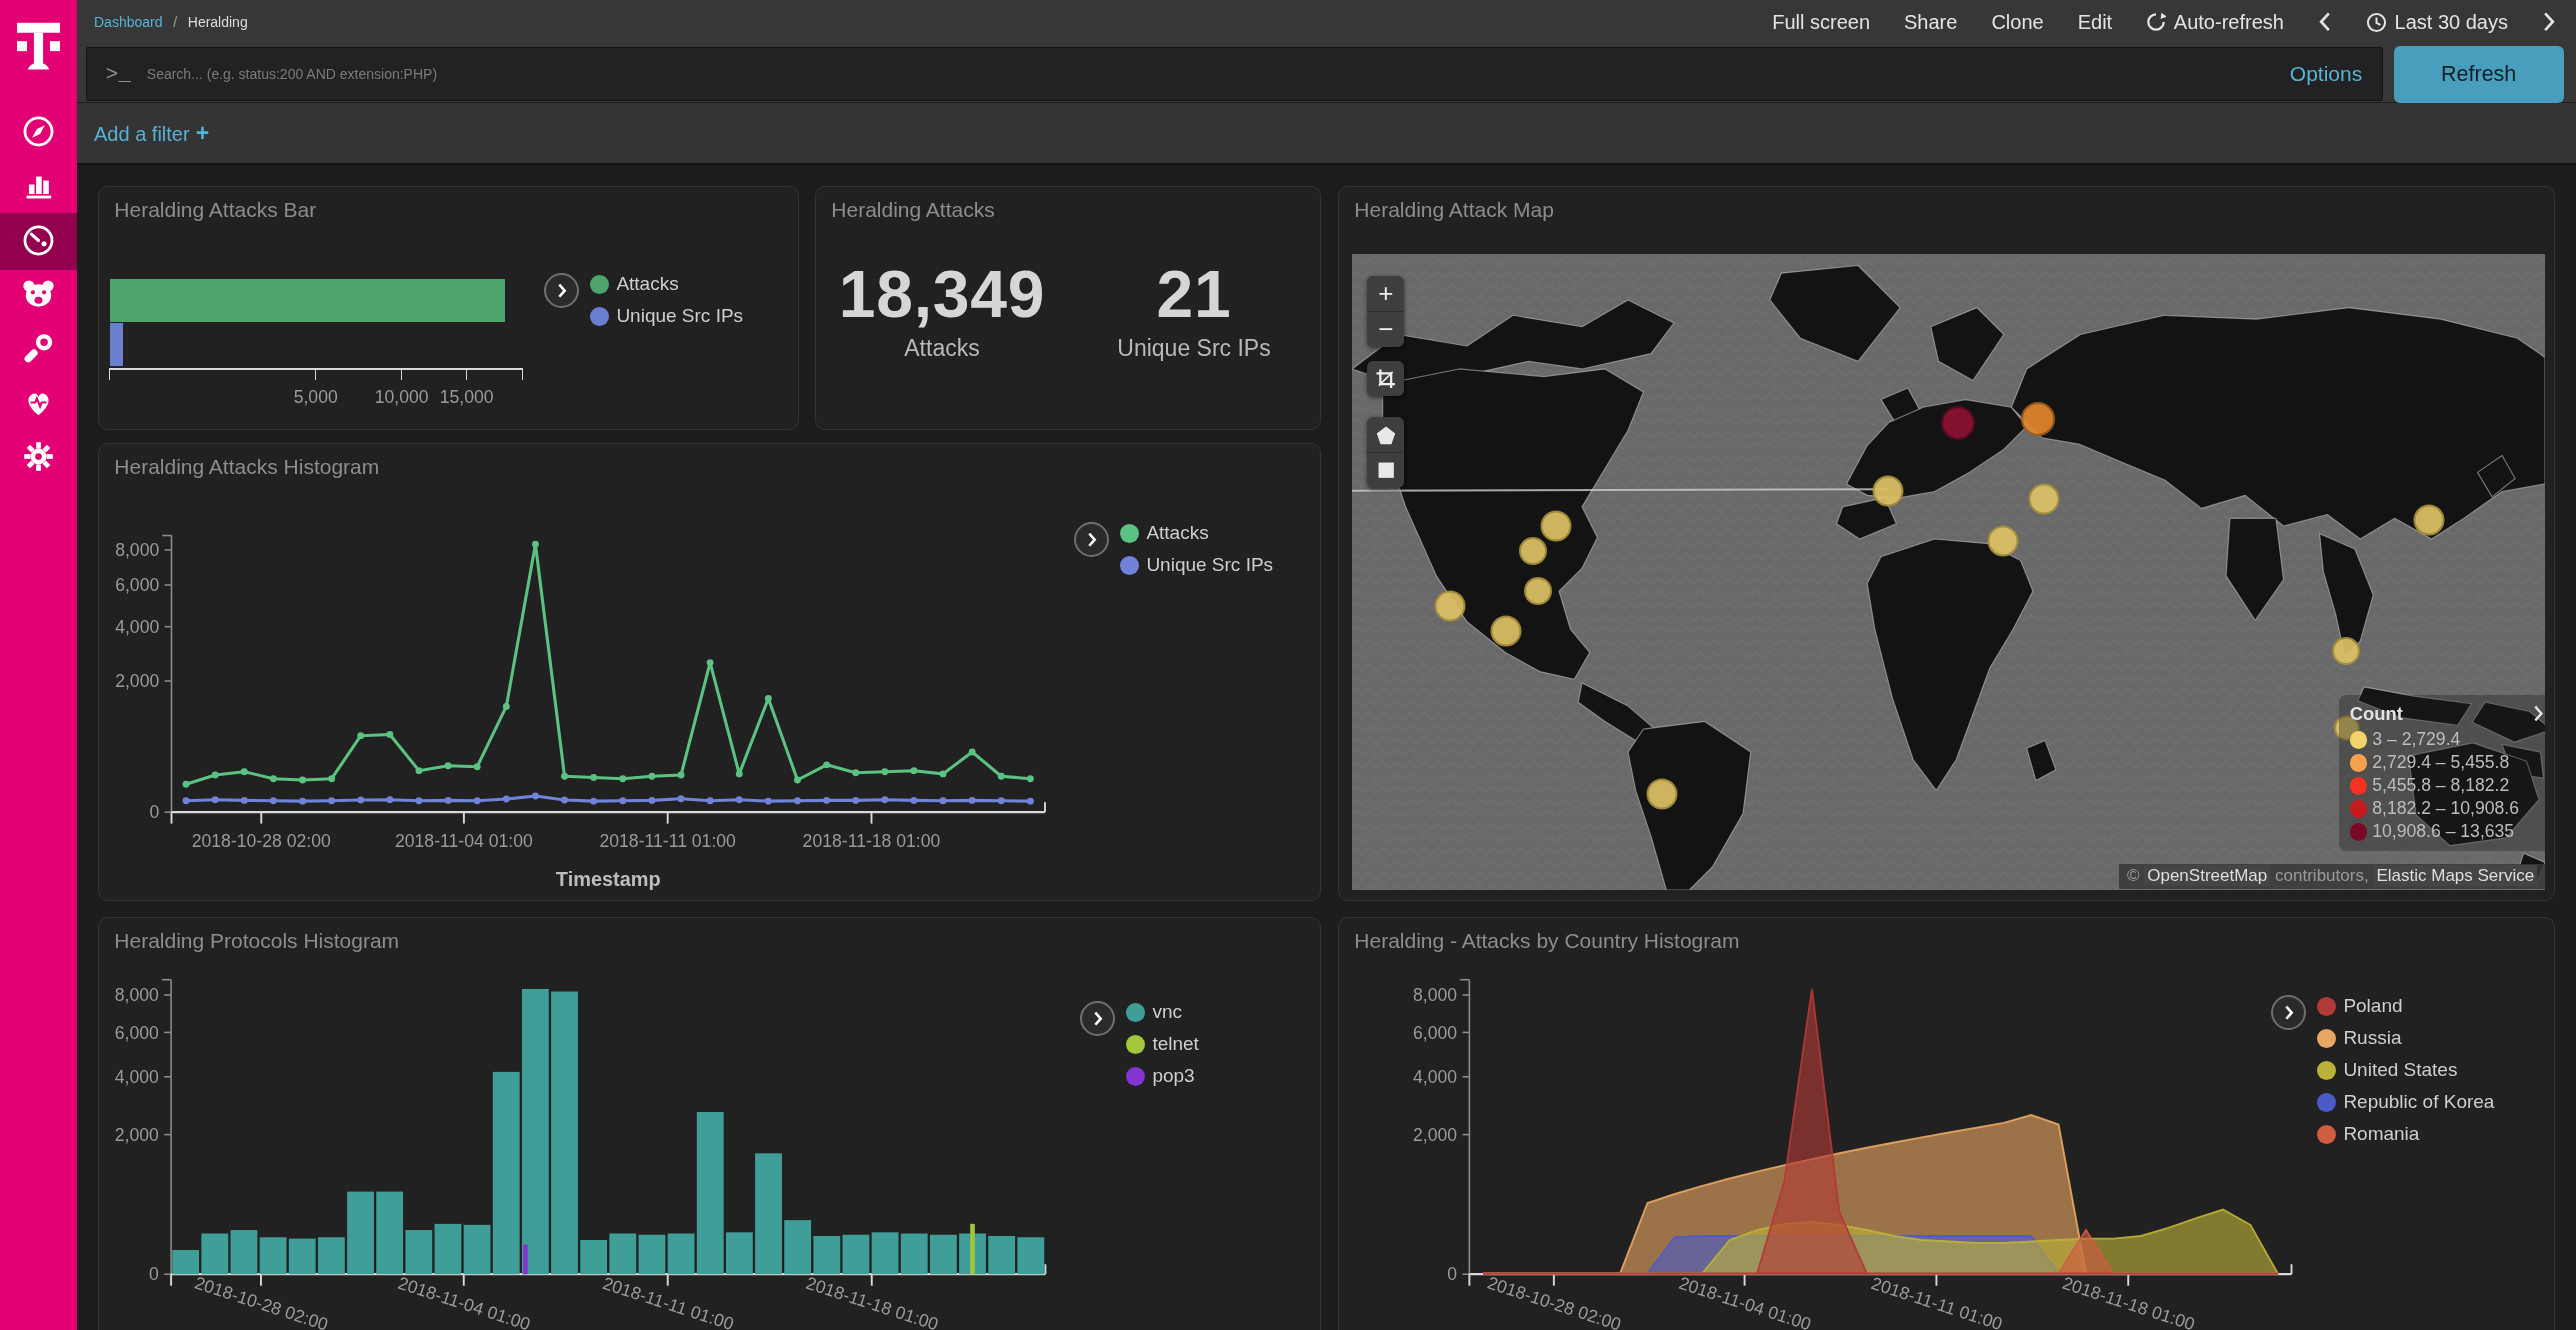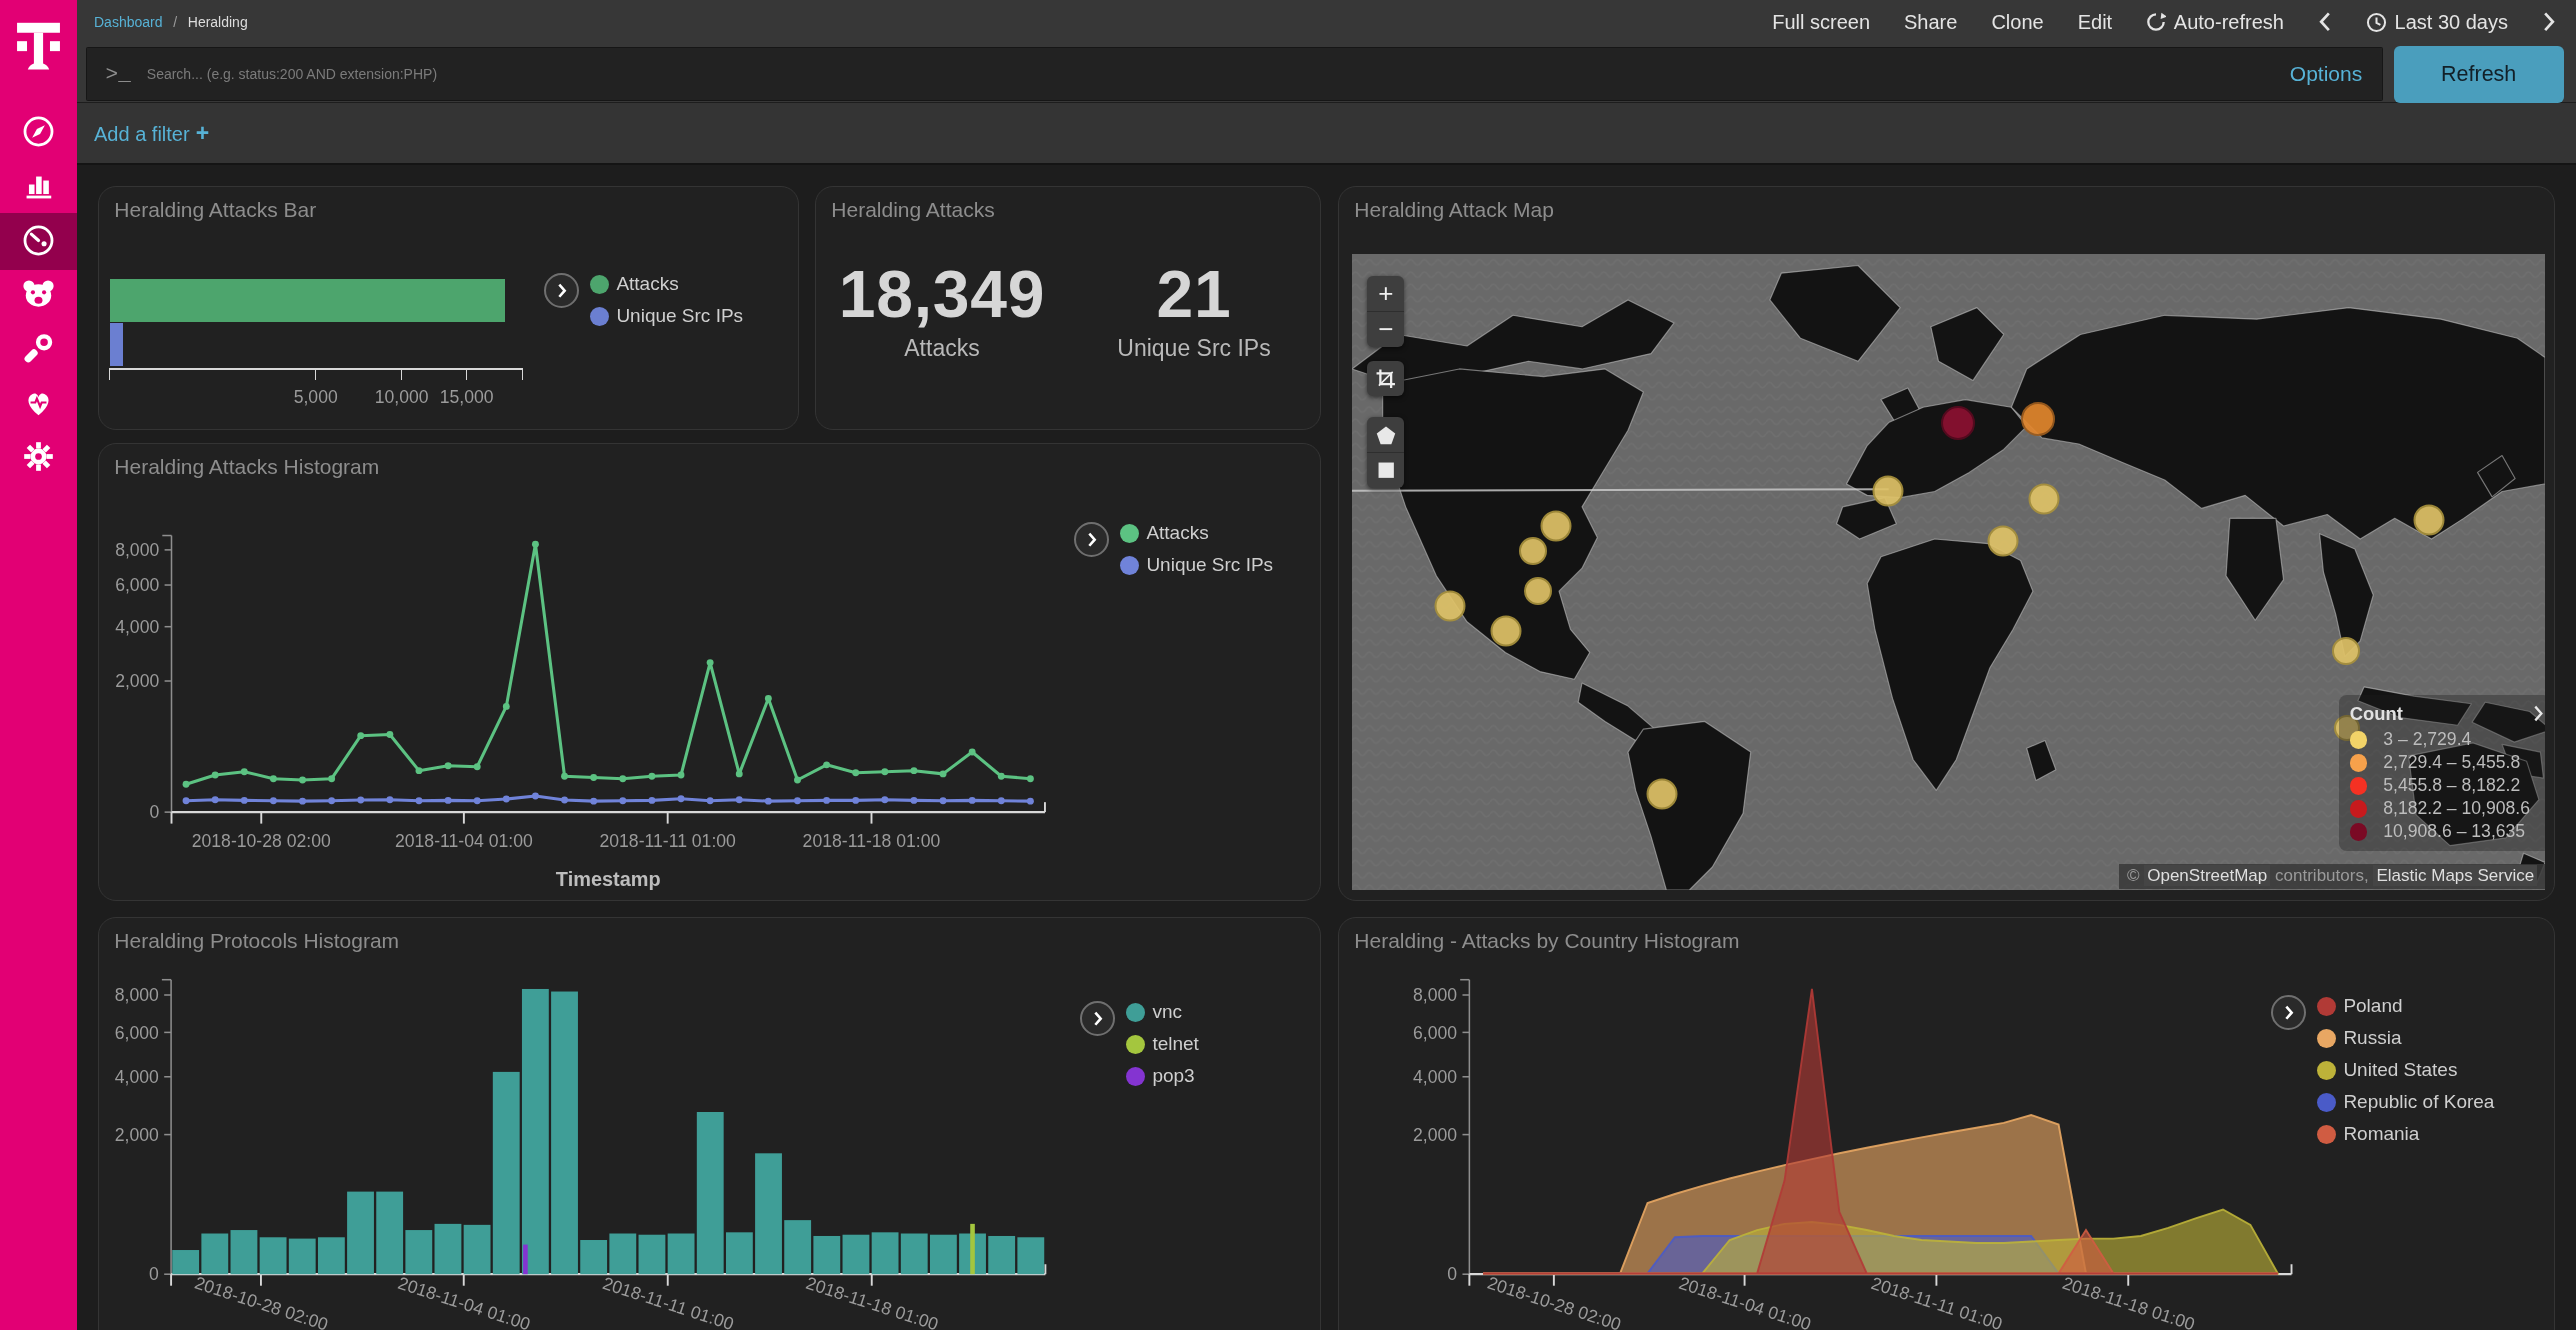--- a/index.html
+++ b/index.html
@@ -27,21 +27,21 @@
   .searchbox input::placeholder{color:#7b7b7b;}
   .options-link{color:#57b2d6;font-size:21px;margin-right:20px;cursor:pointer;}
   .refresh-btn{position:absolute;right:12.3px;top:1.5px;width:170px;height:57px;background:#4a9ebd;border:none;border-radius:6.1px;
     font-size:21.5px;color:#122028;cursor:pointer;font-family:"Liberation Sans",sans-serif;}
   
   #filterrow{position:absolute;left:77px;top:103px;width:2499px;height:60px;background:#343434;border-bottom:2.3px solid #141414;
     display:flex;align-items:center;}
   .addfilter{margin-left:17px;color:#57b2d6;font-size:20px;cursor:pointer;}
   .addfilter b{font-size:23px;margin-left:6.1px;}
   
-  .panel{position:absolute;background:#212121;border:0.8px solid #343434;border-radius:18px;box-sizing:border-box;}
+  .panel{position:absolute;background:#212121;border:0.8px solid #343434;border-radius:10px;box-sizing:border-box;}
   .ptitle{position:absolute;left:15.3px;top:10.7px;font-size:21px;color:#8d8d8d;white-space:nowrap;}
   #p1{left:98px;top:186px;width:701px;height:244px;}
   #p2{left:815px;top:186px;width:506px;height:244px;}
   #p3{left:1338px;top:186px;width:1217px;height:715px;}
   #p4{left:98px;top:443px;width:1223px;height:458px;}
   #p5{left:98px;top:917px;width:1223px;height:460px;}
   #p6{left:1338px;top:917px;width:1217px;height:460px;}
   svg text{font-family:"Liberation Sans",sans-serif;}
   
   .metric-row{position:absolute;left:0;top:69px;width:100%;display:flex;}
@@ -61,21 +61,21 @@
   .axisline{position:absolute;background:#d8d8d8;}
   .ticklab{position:absolute;font-size:17.6px;color:#9b9b9b;transform:translateX(-50%);}
   
   #map-area{position:absolute;left:13px;top:67px;width:1193px;height:636px;overflow:hidden;background:#696969;}
   .map-dot{position:absolute;border-radius:50%;box-sizing:border-box;}
   .map-ctl{position:absolute;left:15.3px;background:#3e3e3e;border-radius:6.1px;box-shadow:0 1.5px 4.6px rgba(0,0,0,.5);overflow:hidden;}
   .map-btn{width:37px;height:35px;display:flex;align-items:center;justify-content:center;color:#efefef;font-size:26px;cursor:pointer;}
   .map-btn + .map-btn{border-top:1.5px solid #2e2e2e;}
   #map-legend{position:absolute;left:987px;top:441px;width:201px;padding:7.7px 0 9.2px 10.7px;background:rgba(30,30,30,.35);border-radius:7.7px;}
   #map-legend .mt{font-size:18.4px;color:#e2e2e2;font-weight:bold;margin-bottom:4.6px;}
-  .mrow{display:flex;align-items:center;gap:16px;margin-top:2px;}
+  .mrow{display:flex;align-items:center;gap:5px;margin-top:2px;}
   .mdot{width:17.6px;height:17.6px;border-radius:50%;flex:none;}
   .mrow span{font-size:17.6px;color:#bdbdbd;white-space:nowrap;}
   #map-attr{position:absolute;right:0px;bottom:1.5px;font-size:17px;color:#9a9a9a;background:rgba(56,56,56,.85);padding:2.3px 7.7px;white-space:nowrap;}
   #map-attr .br{color:#dfdfdf;background:#454545;padding:0.8px 3.1px;}
   .legchev{position:absolute;left:1181px;top:451px;color:#e8e8e8;}
 </style>
 </head>
 <body>
 
 <div id="app">

